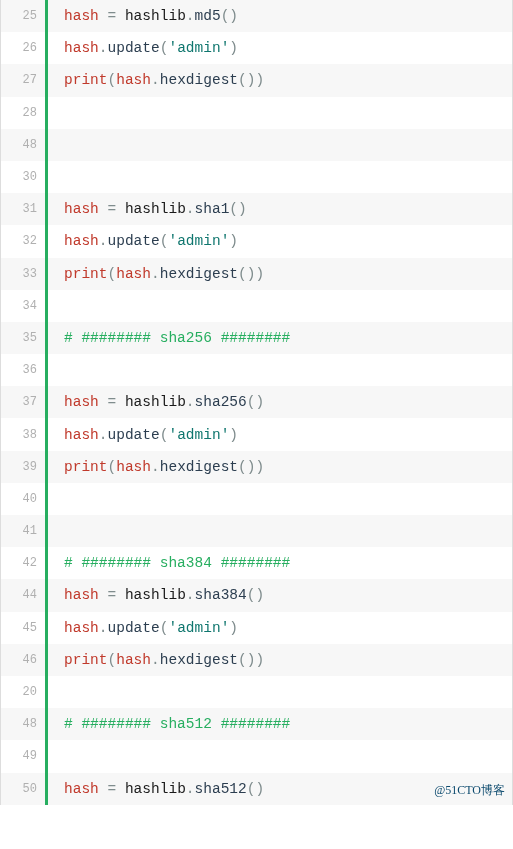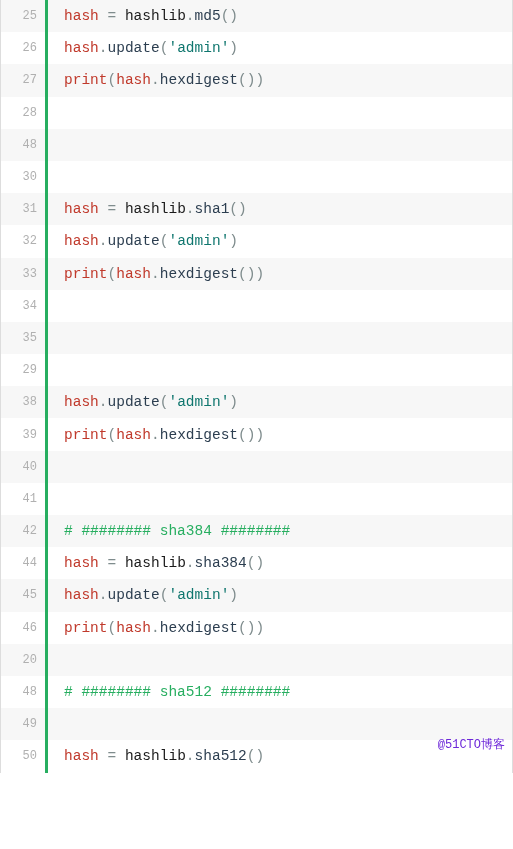--- a/index.html
+++ b/index.html
@@ -50,24 +50,24 @@
   .tok-method  { color: #2c3e50; }
   .tok-paren   { color: #7f8c8d; }
   .tok-dot     { color: #7f8c8d; }
   .tok-bi      { color: #c0392b; }   
   .tok-kw      { color: #c0392b; }   
   .tok-str     { color: #0f766e; }
   .tok-cmt     { color: #27ae60; }
   .watermark {
     position: absolute;
     right: 8px;
-    bottom: 20px;
-    color: #6d28d9;
+    bottom: 6px;
+    color: #0c4a6e;
     font-size: 12px;
-    font-family: Liberation Mono, monospace;
+    font-family: Liberation Serif, serif;
     pointer-events: none;
   }
 </style>
 </head>
 <body>
 
 <div class="code-block" id="code-block">
     <div class="line">
       <div class="gutter">25</div>
       <div class="marker"></div>
@@ -113,25 +113,31 @@
       <div class="code"><span class="tok-bi">print</span><span class="tok-paren">(</span><span class="tok-kw">hash</span><span class="tok-dot">.</span><span class="tok-method">hexdigest</span><span class="tok-paren">()</span><span class="tok-paren">)</span></div>
     </div>
     <div class="line">
       <div class="gutter">34</div>
       <div class="marker"></div>
       <div class="code"></div>
     </div>
     <div class="line">
       <div class="gutter">35</div>
       <div class="marker"></div>
+      <div class="code"><span class="tok-cmt"># ######## sha256 ########</span></div>
     </div>
     <div class="line">
-      <div class="gutter">29</div>
+      <div class="gutter">36</div>
       <div class="marker"></div>
       <div class="code"></div>
+    </div>
+    <div class="line">
+      <div class="gutter">37</div>
+      <div class="marker"></div>
+      <div class="code"><span class="tok-kw">hash</span><span> </span><span class="tok-assign">=</span><span> </span><span class="tok-mod">hashlib</span><span class="tok-dot">.</span><span class="tok-method">sha256</span><span class="tok-paren">()</span></div>
     </div>
     <div class="line">
       <div class="gutter">38</div>
       <div class="marker"></div>
       <div class="code"><span class="tok-kw">hash</span><span class="tok-dot">.</span><span class="tok-method">update</span><span class="tok-paren">(</span><span class="tok-str">'admin'</span><span class="tok-paren">)</span></div>
     </div>
     <div class="line">
       <div class="gutter">39</div>
       <div class="marker"></div>
       <div class="code"><span class="tok-bi">print</span><span class="tok-paren">(</span><span class="tok-kw">hash</span><span class="tok-dot">.</span><span class="tok-method">hexdigest</span><span class="tok-paren">()</span><span class="tok-paren">)</span></div>

